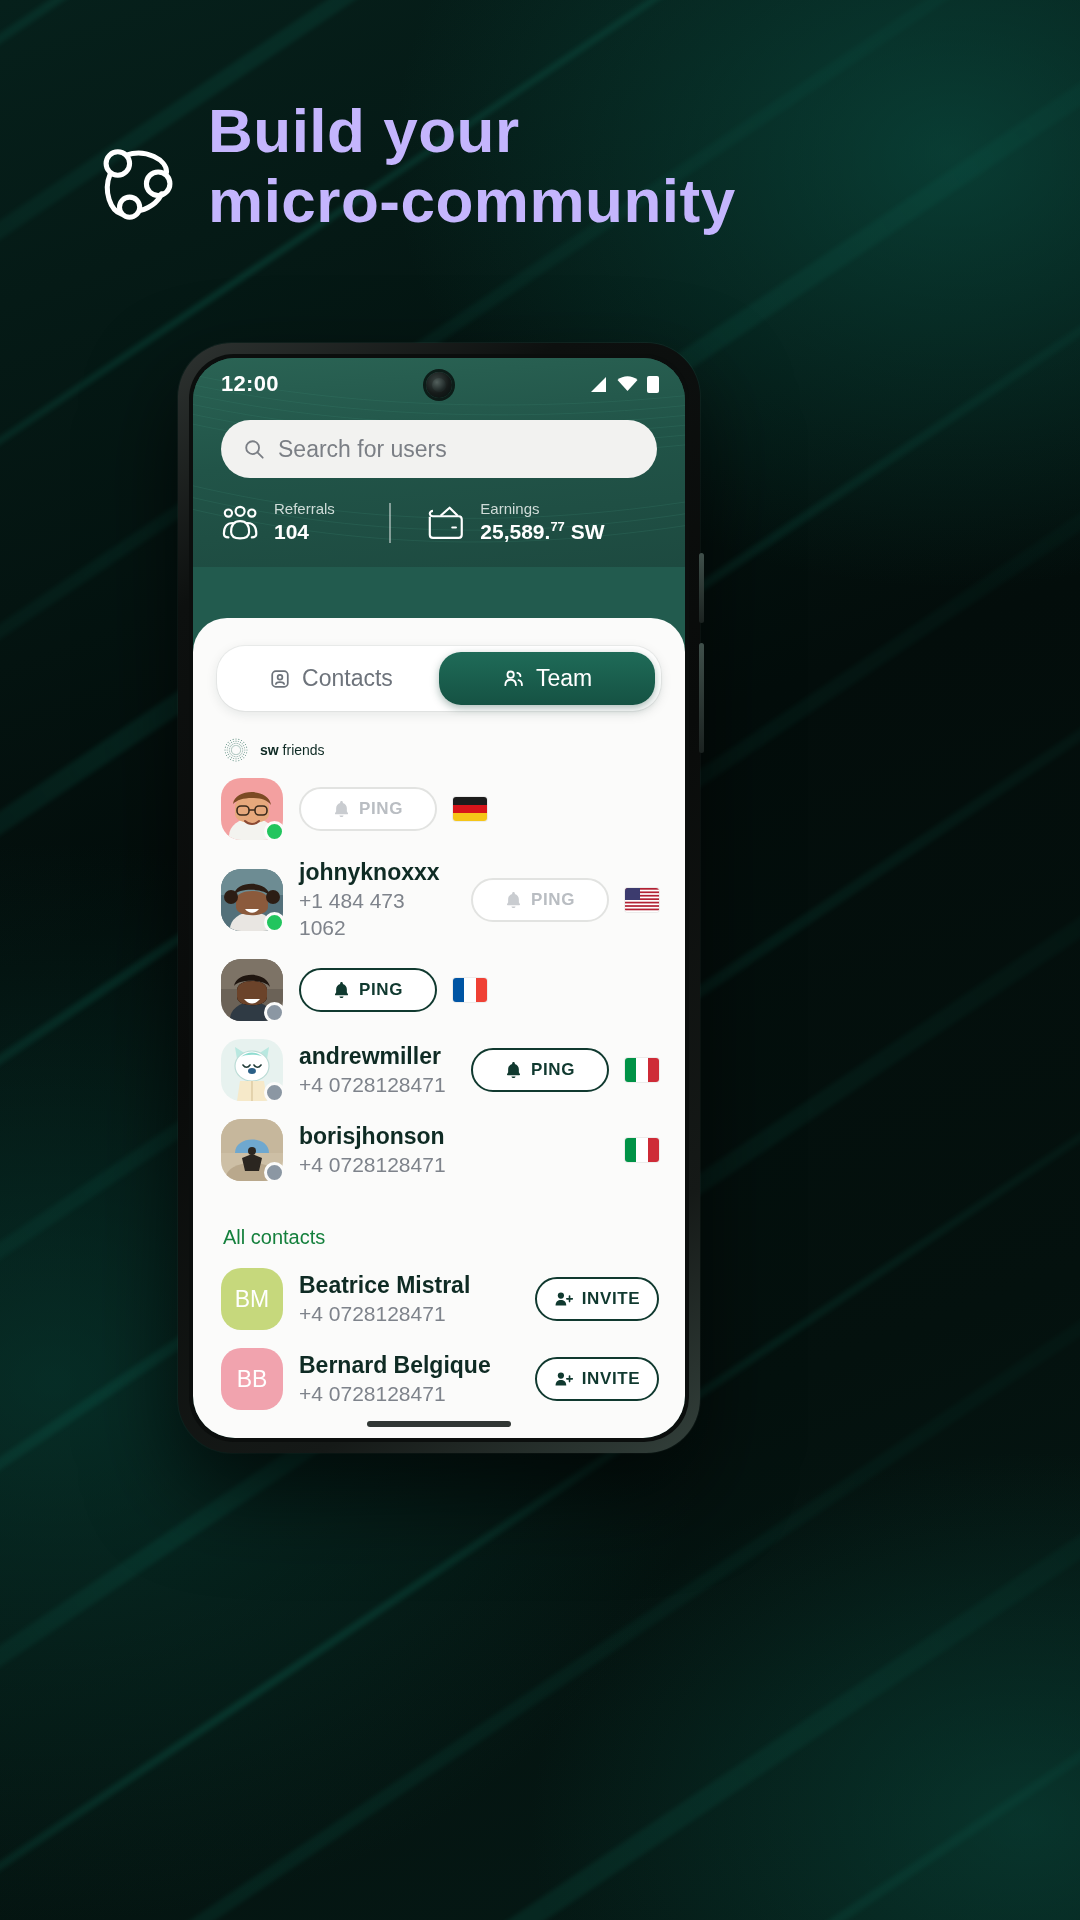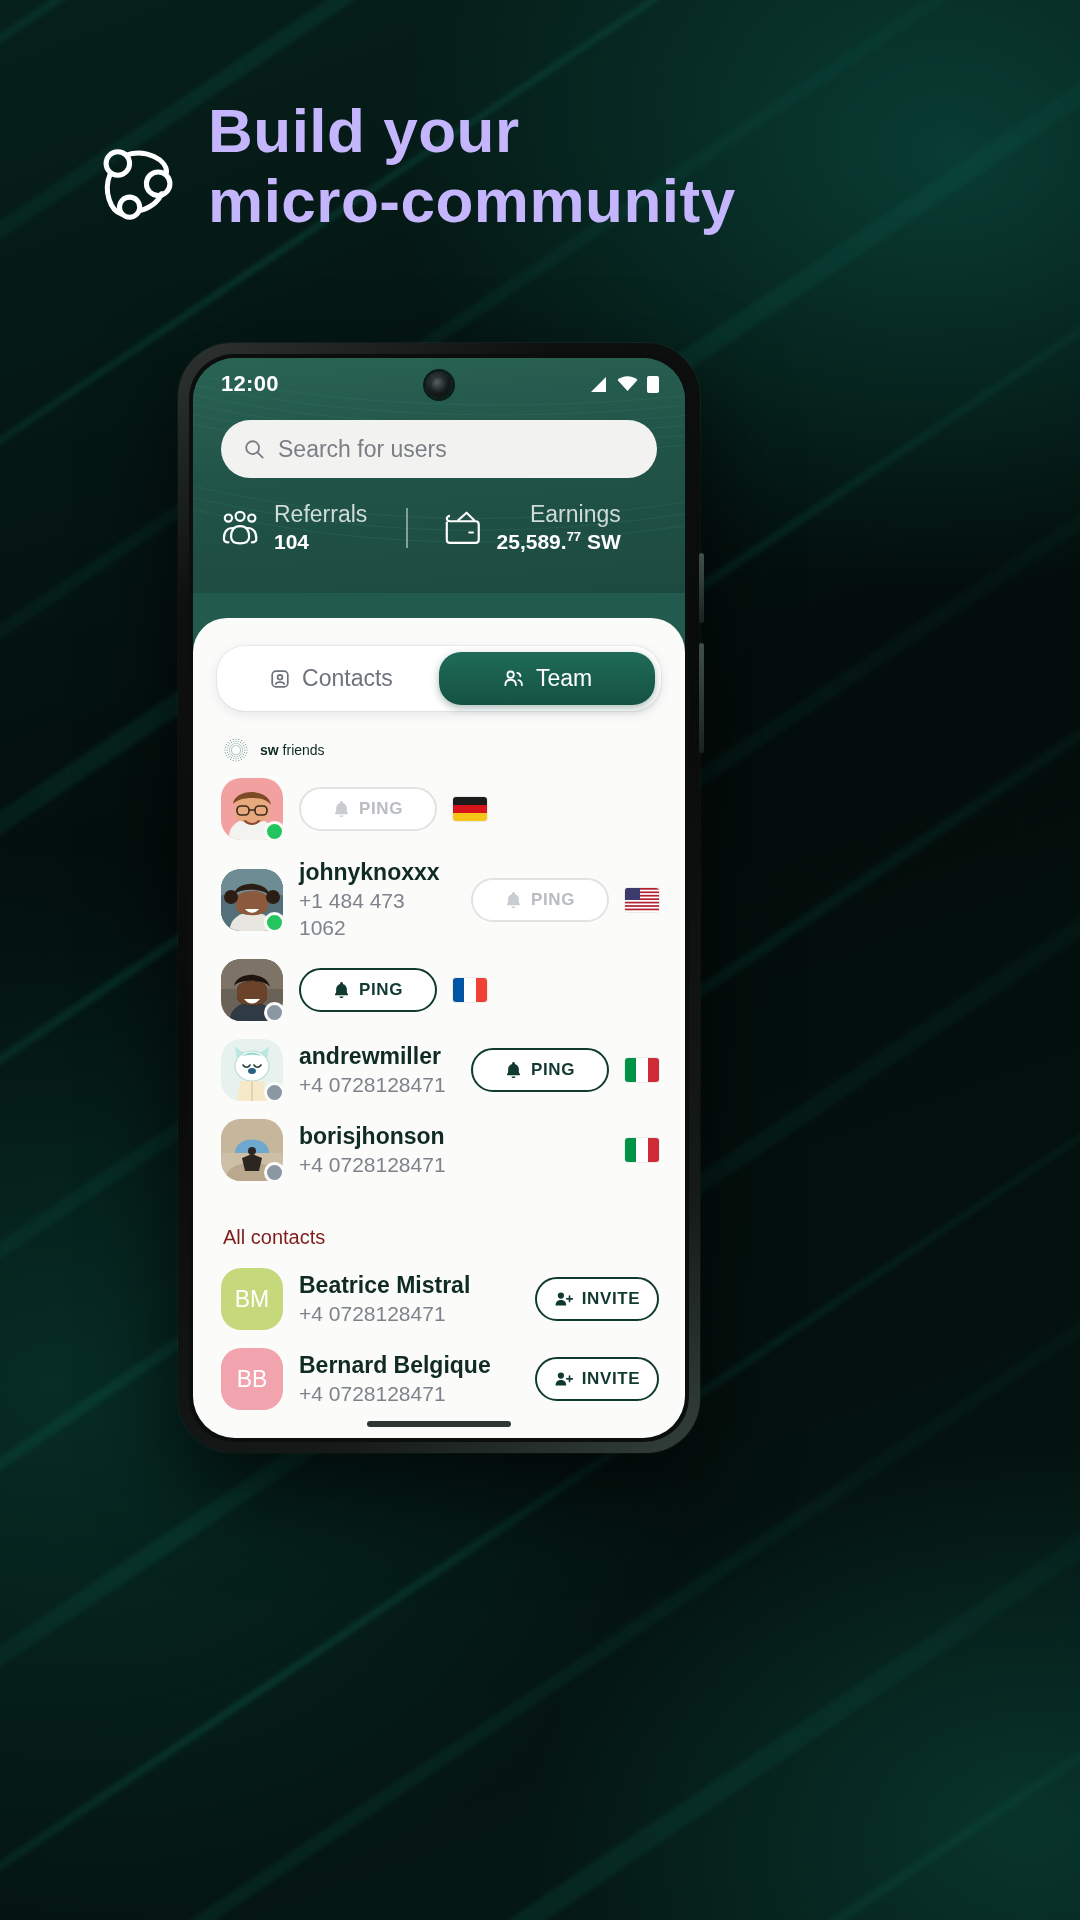--- a/index.html
+++ b/index.html
@@ -81,21 +81,21 @@
     position:absolute; right:-4px;
     width:5px; border-radius:3px;
     background:linear-gradient(180deg,#40504b,#1b2220);
     z-index:7;
   }
 
   
   .hdr {
     position:relative;
     background:linear-gradient(175deg,#2a6354 0%,#215448 45%,#1d4a40 100%);
-    padding:0 0 38px 0;
+    padding:0 0 22px 0;
     overflow:hidden;
   }
   .hdr-lines { position:absolute; inset:0; pointer-events:none; opacity:.5; }
 
   .statusbar {
     position:relative;
     display:flex; align-items:center; justify-content:space-between;
     height:52px; padding:0 26px 0 28px;
     color:#ffffff;
   }
@@ -123,21 +123,21 @@
   }
   .searchbar .txt { color:#7b7f85; font-size:23px; }
 
   .stats {
     position:relative;
     display:flex; align-items:center;
     padding:22px 26px 0 28px;
     color:#ffffff;
   }
   .stat { display:flex; align-items:center; gap:13px; }
-  .stat .labels .lab { font-size:23px; color:#cfdcd8; line-height:1.25;text-align:right; }
+  .stat .labels .lab { font-size:15px; color:#cfdcd8; line-height:1.25; }
   .stat .labels .val { font-size:21px; font-weight:bold; line-height:1.25; }
   .stat .labels .val sup { font-size:13px; font-weight:bold; }
   .stat-div {
     width:2px; height:40px; background:rgba(255,255,255,.45);
     margin:0 34px 0 auto;
   }
   .stat.earnings { margin-right:auto; }
 
   
   .sheet {
@@ -171,21 +171,21 @@
     box-shadow:0 3px 8px rgba(12,60,49,.35);
   }
 
   .section-head {
     display:flex; align-items:center; gap:11px;
     padding:26px 30px 6px 30px;
     font-size:14px;
     color:#0e2a24;
   }
   .section-head .b { font-weight:bold; }
-  .section-head.plain { padding:26px 30px 10px 30px; color:#7f1d1d; font-size:20px; }
+  .section-head.plain { padding:26px 30px 10px 30px; color:#15803d; font-size:20px; }
 
   .list { padding:0 0 10px 0; }
   .row {
     display:flex; align-items:center;
     padding:9px 26px 9px 28px;
     gap:16px;
   }
   .avatar-wrap { position:relative; width:62px; height:62px; flex:0 0 62px; }
   .avatar {
     width:62px; height:62px; border-radius:20px;

